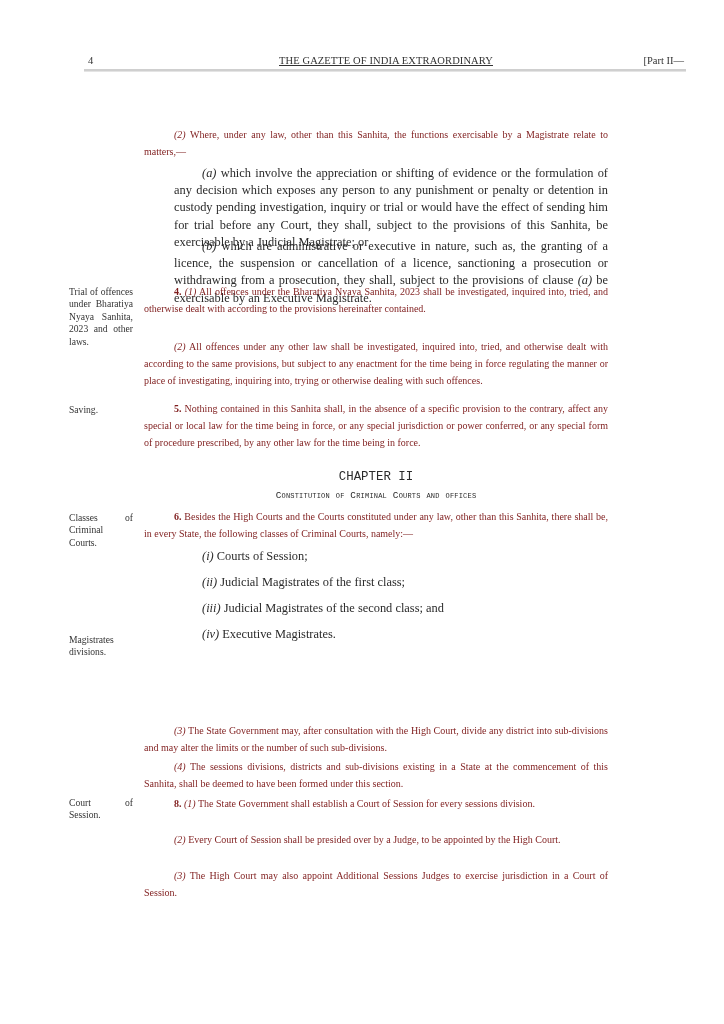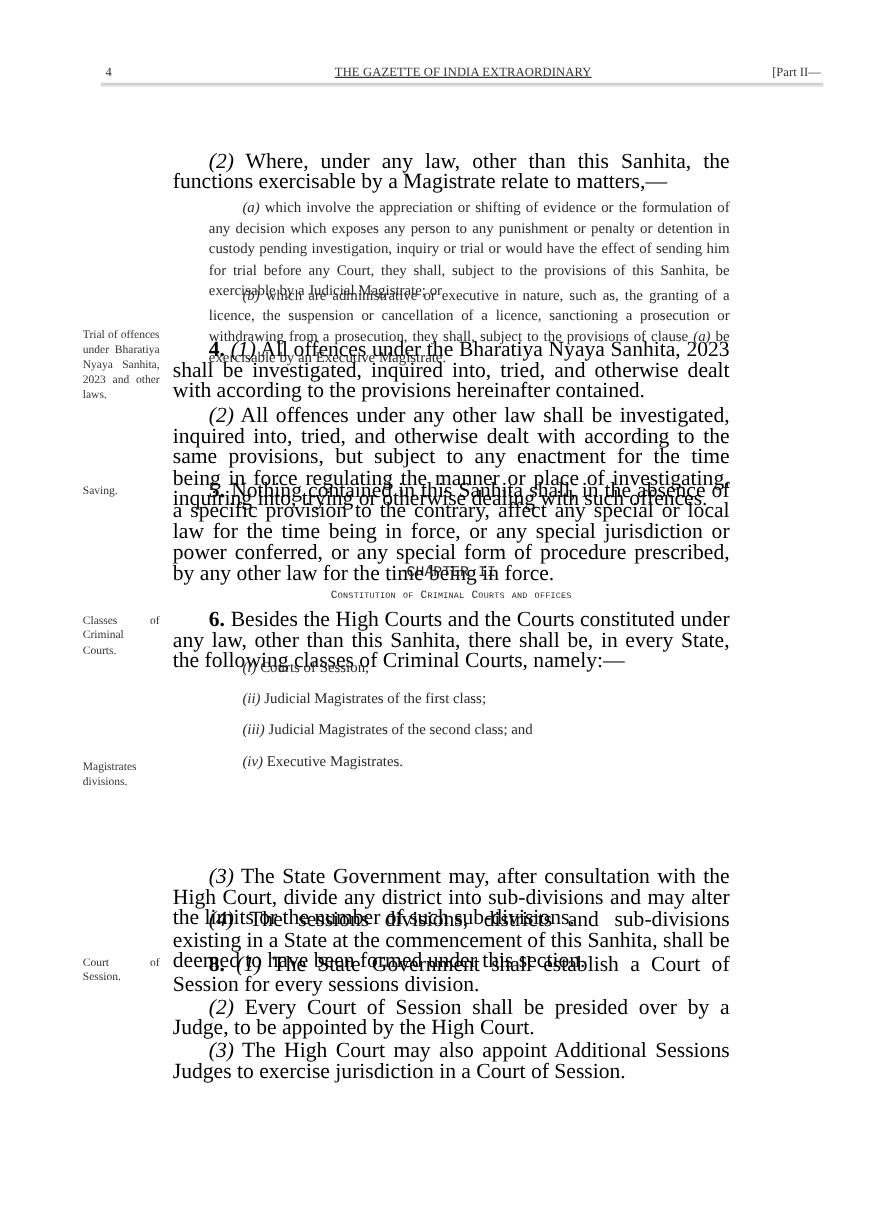--- a/index.html
+++ b/index.html
@@ -7,22 +7,22 @@
          font-family: "Liberation Serif", "DejaVu Serif", serif; color: #2a2a2a; }
   .page { position: absolute; left: 0; top: 0; width: 724px; height: 1024px; }
   .running-head { position: absolute; left: 88px; top: 54px; width: 596px; height: 14px;
                   font-size: 10.5px; line-height: 14px; color: #333; }
   .rh-num { position: absolute; left: 0; top: 0; }
   .rh-title { position: absolute; left: 0; right: 0; top: 0; text-align: center; letter-spacing: 0.1px; text-decoration: underline; }
   .rh-part { position: absolute; right: 0; top: 0; }
   .rh-rule { position: absolute; left: 84px; top: 69px; width: 602px; height: 2px;
              background: #cfcfcf; border-bottom: 1px solid #e4e4e4; }
 
-  .body-col { position: absolute; left: 144px; width: 464px; font-size: 18px; line-height: 17.2px;
-              text-align: justify; color: #000000; }
+  .body-col { position: absolute; left: 144px; width: 464px; font-size: 10px; line-height: 17.2px;
+              text-align: justify; color: #7f1d1d; }
   .para { margin: 0; text-indent: 30px; }
   .sub { position: absolute; left: 174px; width: 434px; font-size: 12.4px; line-height: 17.2px; text-align: justify; }
   .sub .para { text-indent: 28px; }
   .list-item { position: absolute; left: 202px; font-size: 12.4px; line-height: 17px; white-space: nowrap; }
   .marginal { position: absolute; left: 69px; width: 64px; font-size: 9.6px; line-height: 12.4px; color: #333; text-align: justify; }
   .center { position: absolute; left: 144px; width: 464px; text-align: center; font-family: Liberation Mono, monospace; }
   .chapter { font-size: 12.4px; line-height: 16px; }
   .chapter-sub { font-size: 9.4px; line-height: 12px; font-variant: small-caps; letter-spacing: 0.2px; }
   b { font-weight: bold; }
   i { font-style: italic; }
@@ -42,21 +42,21 @@
   <div class="body-col" style="top:126px;">
     <p class="para"><i>(2)</i><span> Where, under any law, other than this Sanhita, the functions exercisable by a Magistrate relate to matters,—</span></p>
   </div>
   <div class="sub" style="top:165px;">
     <p class="para"><i>(a)</i><span> which involve the appreciation or shifting of evidence or the formulation of any decision which exposes any person to any punishment or penalty or detention in custody pending investigation, inquiry or trial or would have the effect of sending him for trial before any Court, they shall, subject to the provisions of this Sanhita, be exercisable by a Judicial Magistrate; or</span></p>
   </div>
   <div class="sub" style="top:238px;font-family:Liberation Serif, serif;">
     <p class="para"><i>(b)</i><span> which are administrative or executive in nature, such as, the granting of a licence, the suspension or cancellation of a licence, sanctioning a prosecution or withdrawing from a prosecution, they shall, subject to the provisions of clause </span><i>(a)</i><span> be exercisable by an Executive Magistrate.</span></p>
   </div>
 
-  <div class="marginal" style="top:274px;">Trial of offences under Bharatiya Nyaya Sanhita, 2023 and other laws.</div>
+  <div class="marginal" style="top:286px;">Trial of offences under Bharatiya Nyaya Sanhita, 2023 and other laws.</div>
   <div class="body-col" style="top:283px;">
     <p class="para"><b>4.</b> <i>(1)</i><span> All offences under the Bharatiya Nyaya Sanhita, 2023 shall be investigated, inquired into, tried, and otherwise dealt with according to the provisions hereinafter contained.</span></p>
   </div>
   <div class="body-col" style="top:338px;">
     <p class="para"><i>(2)</i><span> All offences under any other law shall be investigated, inquired into, tried, and otherwise dealt with according to the same provisions, but subject to any enactment for the time being in force regulating the manner or place of investigating, inquiring into, trying or otherwise dealing with such offences.</span></p>
   </div>
 
   <div class="marginal" style="top:404px;">Saving.</div>
   <div class="body-col" style="top:400px;">
     <p class="para"><b>5.</b><span> Nothing contained in this Sanhita shall, in the absence of a specific provision to the contrary, affect any special or local law for the time being in force, or any special jurisdiction or power conferred, or any special form of procedure prescribed, by any other law for the time being in force.</span></p>

